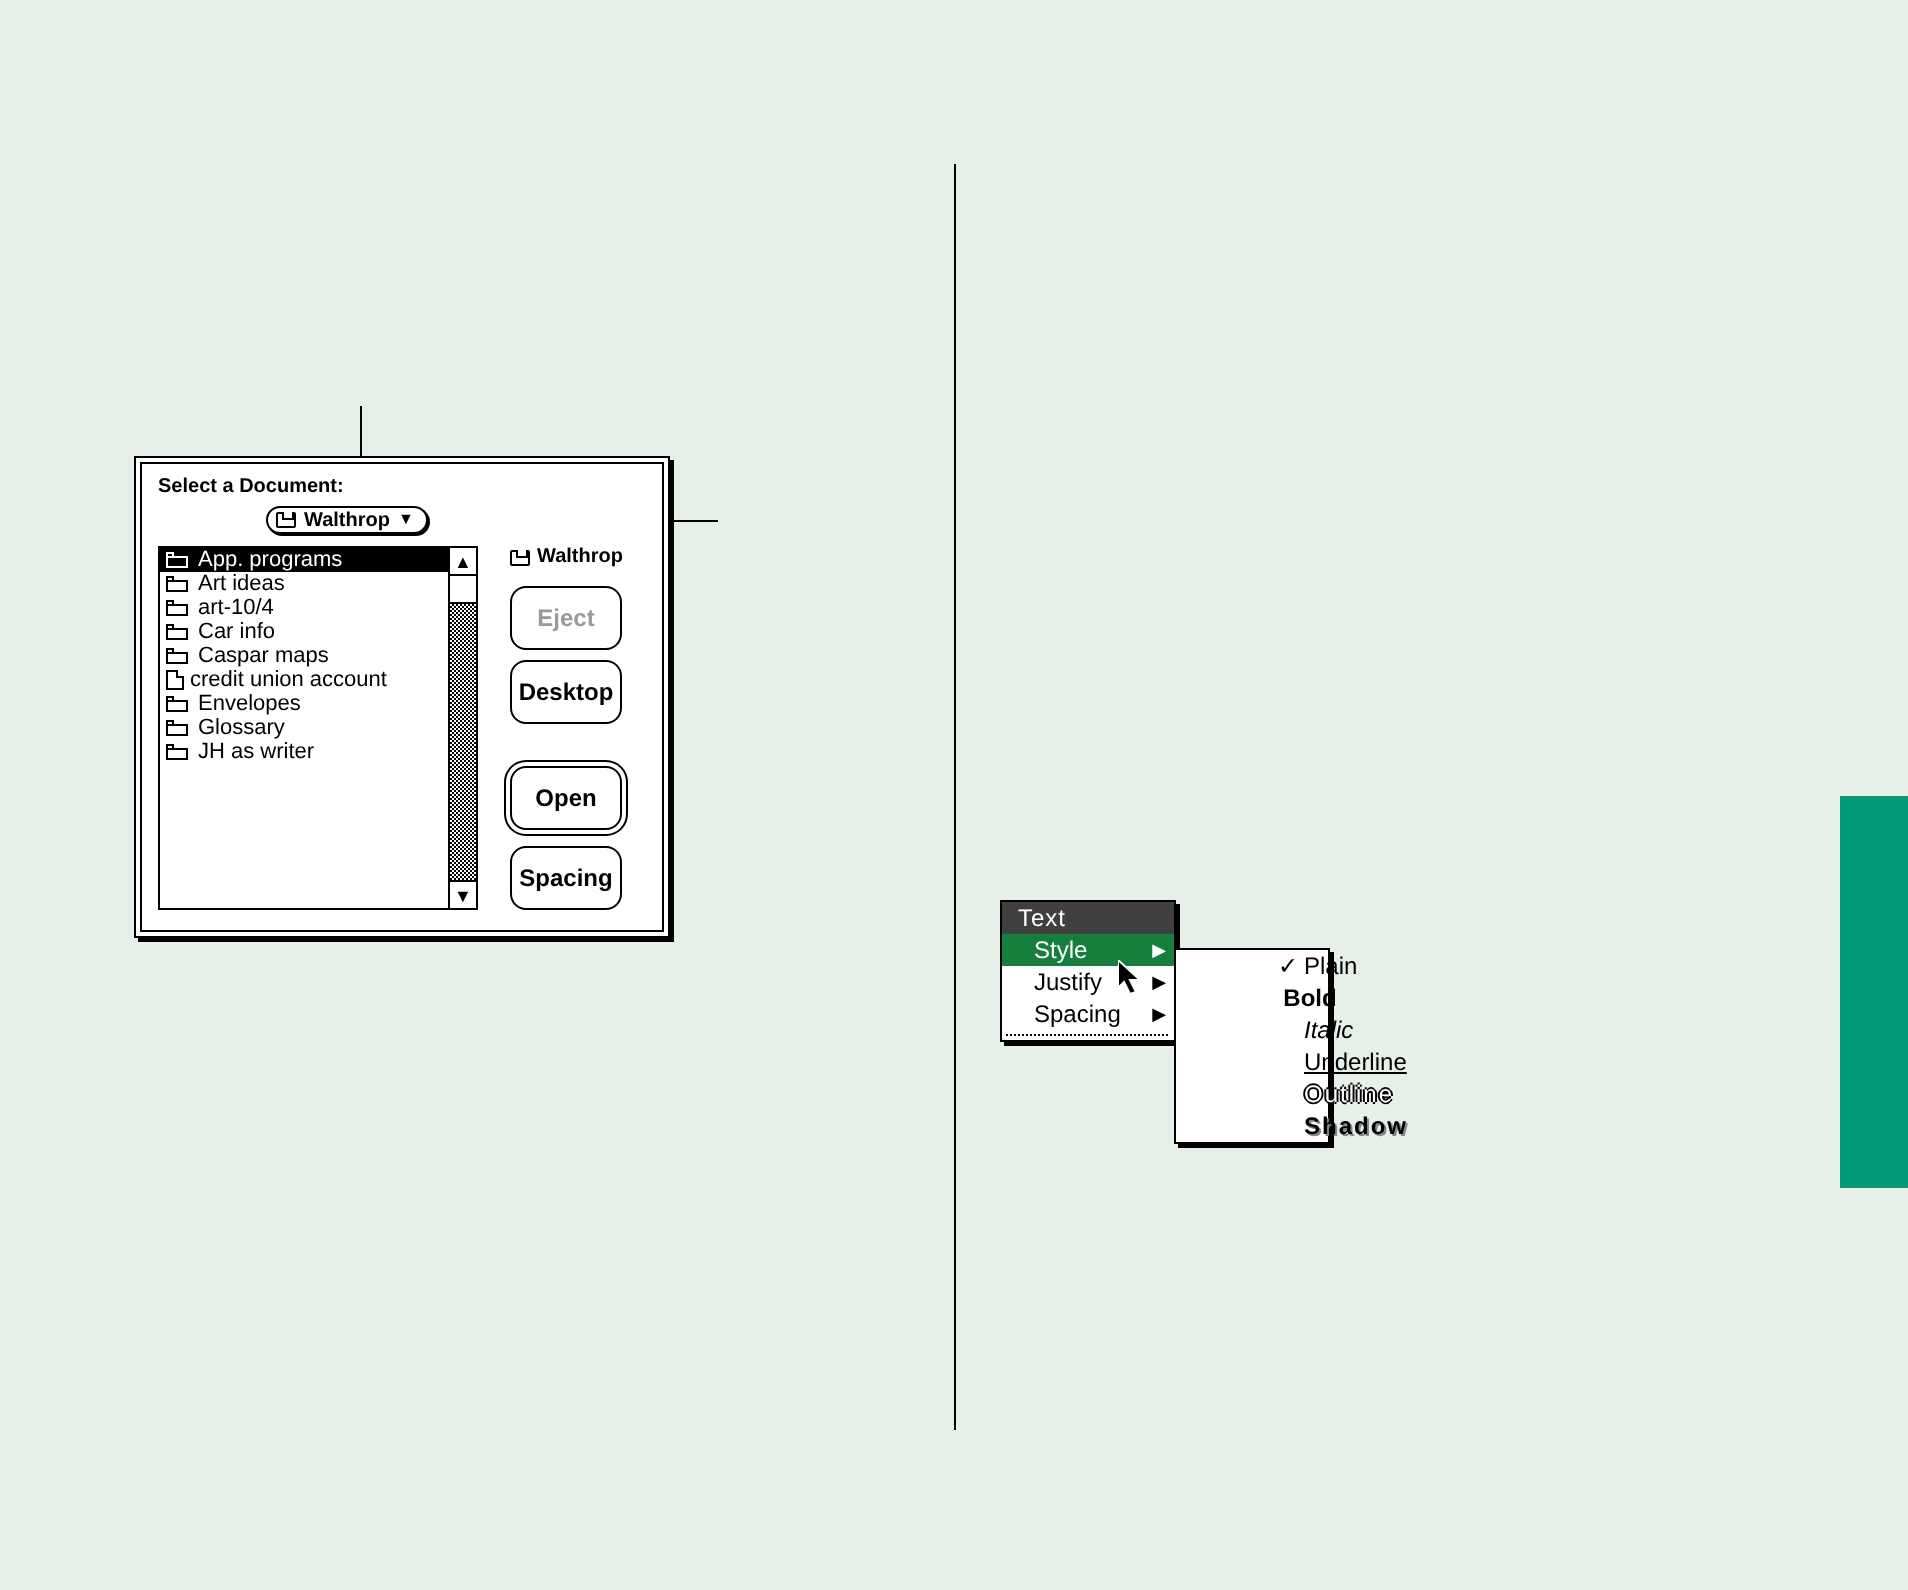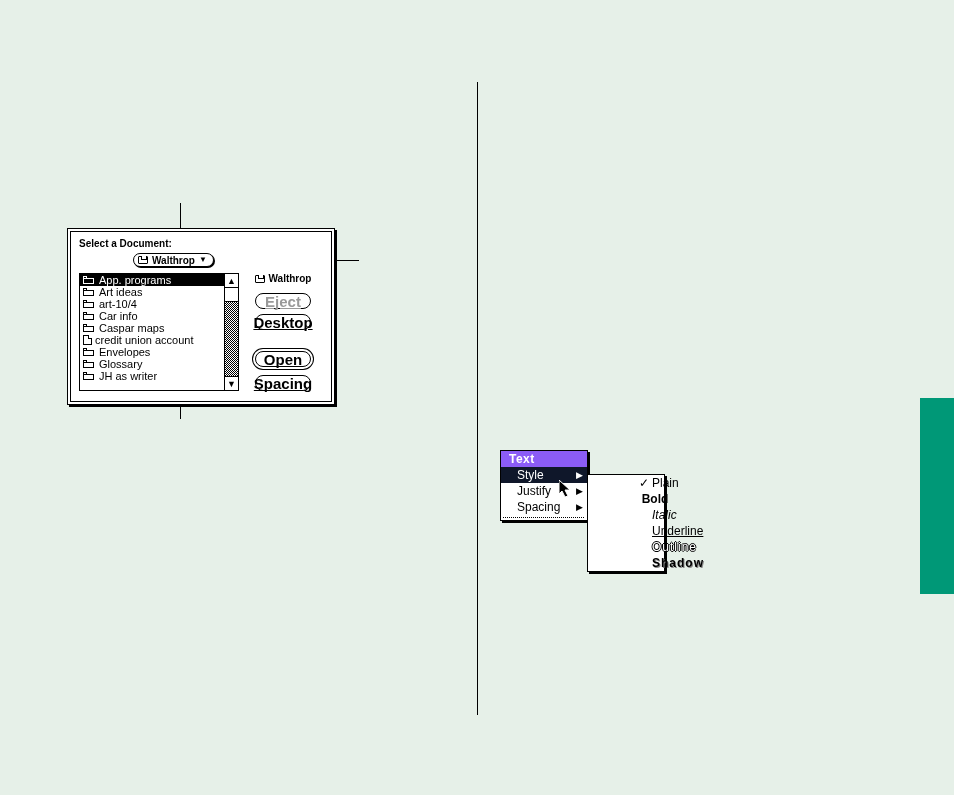--- a/index.html
+++ b/index.html
@@ -217,29 +217,28 @@
     align-items: center;
     gap: 4px;
     font-size: 10px;
     font-weight: bold;
     margin-bottom: 4px;
   }
   .mac-button {
     border: 1px solid #000;
     border-radius: 8px;
     background: #fff;
-    font-size: 15px;
+    font-size: 12px;
     font-weight: bold;
-    height: 16px;
+    height: 32px;
     width: 56px;
     display: flex;
     align-items: center;
     justify-content: center;
     cursor: default;
-    text-decoration: underline;
   }
   .mac-button.disabled { color: #999; }
   .mac-button.default {
     box-shadow: 0 0 0 2px #fff, 0 0 0 3px #000;
     margin: 3px 0;
   }
   .btn-spacer { height: 8px; }
 
   
   .menu-group {
@@ -247,36 +246,36 @@
     left: 500px;
     top: 450px;
   }
   .menu {
     border: 1px solid #000;
     background: #fff;
     box-shadow: 2px 2px 0 #000;
     font-size: 12px;
   }
   .menu-title {
-    background: #8b5cf6;
+    background: #404040;
     color: #fff;
-    font-weight: bold;
+    font-weight: normal;
     padding: 1px 8px;
     letter-spacing: 0.5px;
   }
   .menu-item {
     display: flex;
     align-items: center;
     justify-content: space-between;
     padding: 1px 4px 1px 16px;
     height: 16px;
     position: relative;
   }
   .menu-item.selected {
-    background: #0f172a;
+    background: #15803d;
     color: #fff;
   }
   .menu-arrow {
     font-size: 9px;
     margin-left: 10px;
   }
   .menu-sep {
     height: 1px;
     margin: 2px 2px;
     background-image: repeating-linear-gradient(to right, #000 0 1px, transparent 1px 2px);

